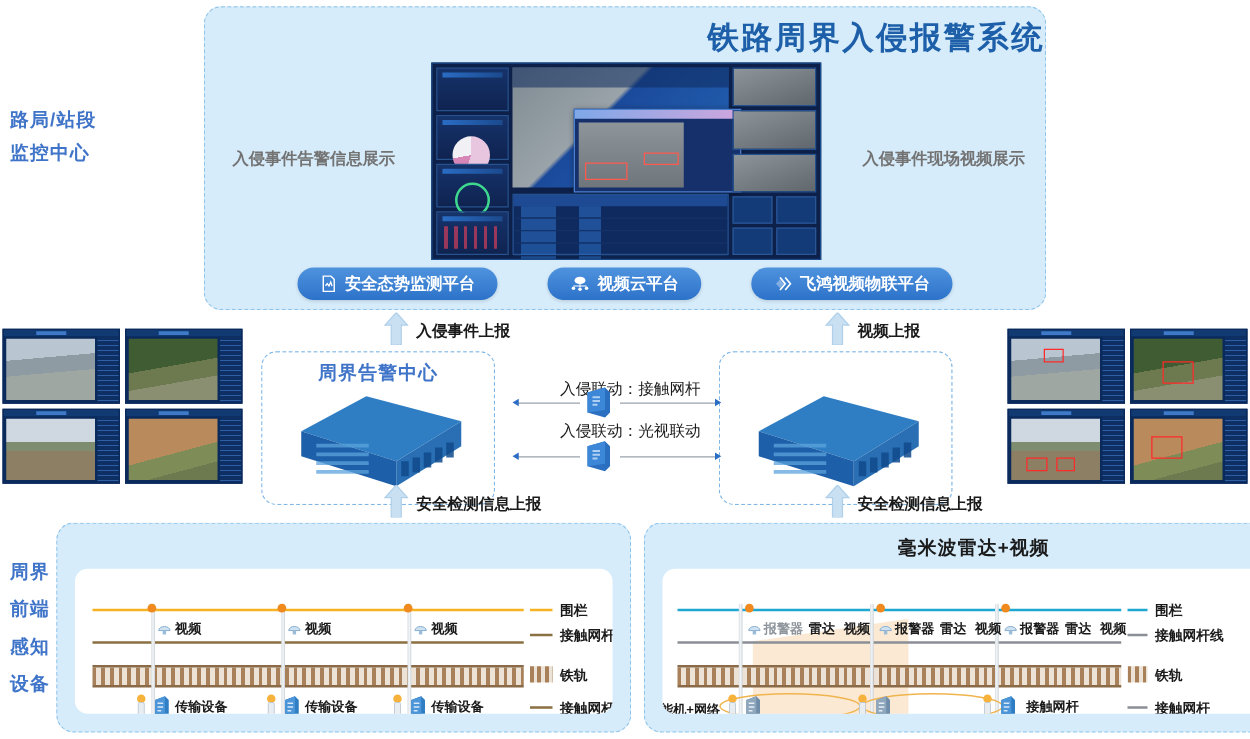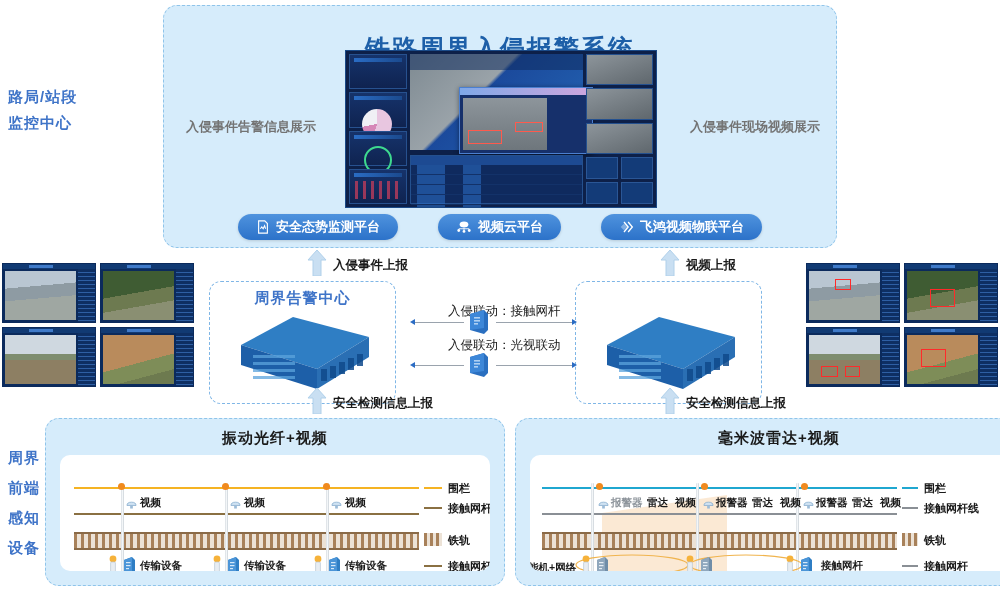--- a/index.html
+++ b/index.html
@@ -34,22 +34,22 @@
 
   
   #top-panel {
     position:absolute;
     left:163px; top:5px; width:674px; height:243px;
     background:#d6ecfb;
     border:1px dashed #8fc4ea;
     border-radius:14px;
   }
   #top-title {
-    position:absolute; left:0; right:0; top:26px;
-    text-align:center;
+    position:absolute; left:0; right:0; top:7px;
+    text-align:right;
     font-size:25px; font-weight:bold;
     color:#1d5fa8;
     letter-spacing:2px;
   }
   #dash-shot {
     position:absolute; left:181px; top:44px; width:312px; height:158px;
     background:#0d2049;
     border:1px solid #1a4a88;
     overflow:hidden;
   }
@@ -487,21 +487,20 @@
     <div class="vid-card">
       <div class="vbar"></div>
         <div class="vpanel"></div>
       <div class="vimg sc-slide">
         <span class="vb" style="left:14px;top:14px;width:25px;height:18px;"></span>
       </div>
     </div>
   </div>
 
   <div class="bot-panel" id="bot-left">
-    <div class="bot-title">振动光纤+视频</div>
     <div class="bot-inner">
 
       <div class="hline" style="left:14px; width:345px; top:32px; background:#f5b323;"></div>
 
       <div class="hline" style="left:14px; width:345px; top:58px; background:#8a7042;"></div>
 
       <div class="rail-strip" style="left:14px; width:345px; top:77px;"></div>
 
       <div class="pole" style="left:61px; top:28px; height:92px;"></div>
       <div class="pole" style="left:165px; top:28px; height:92px;"></div>

